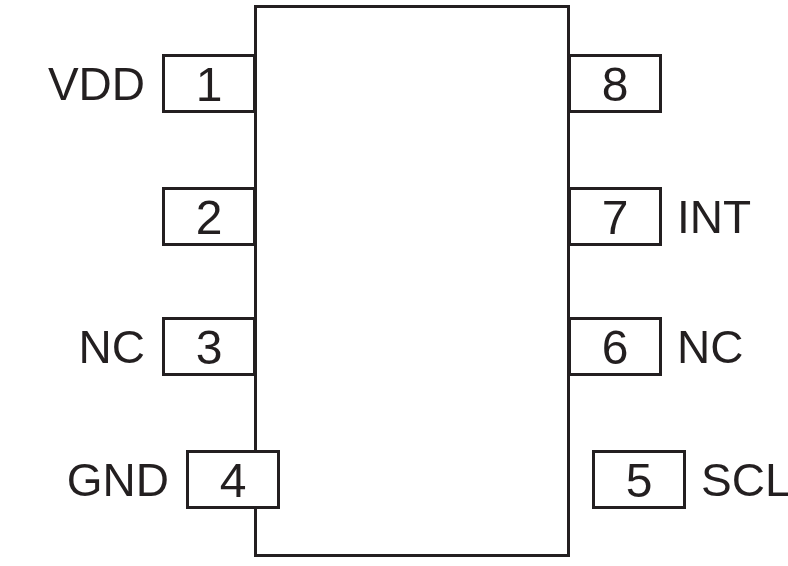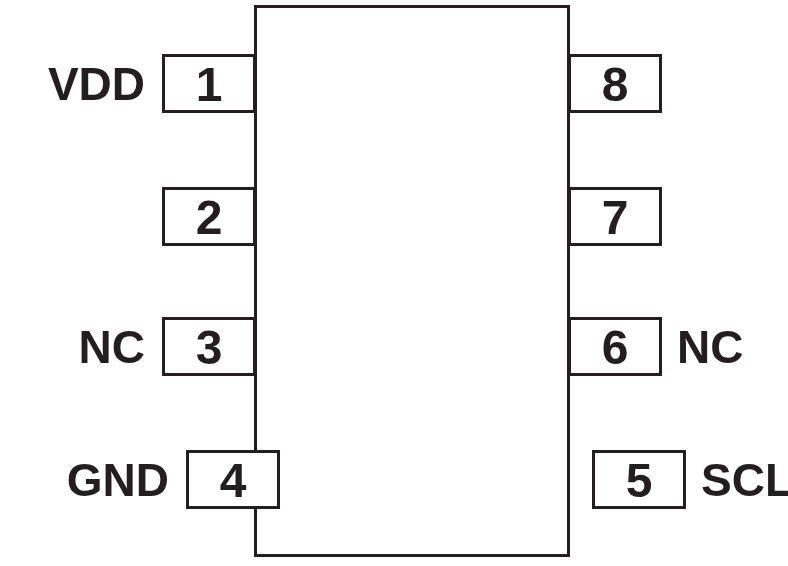--- a/index.html
+++ b/index.html
@@ -8,21 +8,20 @@
     background: #ffffff;
   }
   .canvas {
     position: relative;
     width: 788px;
     height: 566px;
     background: #ffffff;
     font-family: "Liberation Sans", sans-serif;
     color: #231f20;
     overflow: hidden;
-    font-weight: bold;
   }
   .chip-body {
     position: absolute;
     left: 254px;
     top: 5px;
     width: 316px;
     height: 552px;
     border: 3px solid #231f20;
     box-sizing: border-box;
     background: #ffffff;
@@ -95,20 +94,21 @@
     <span class="pin-number">4</span>
   </div>
 
   <div class="pin-box side-right row-1">
     <span class="pin-number">8</span>
   </div>
 
   <div class="pin-box side-right row-2">
     <span class="pin-number">7</span>
   </div>
+  <div class="pin-label side-right row-2">INT</div>
 
   <div class="pin-box side-right row-3">
     <span class="pin-number">6</span>
   </div>
   <div class="pin-label side-right row-3">NC</div>
 
   <div class="pin-box side-right row-4">
     <span class="pin-number">5</span>
   </div>
   <div class="pin-label side-right row-4">SCL</div>

